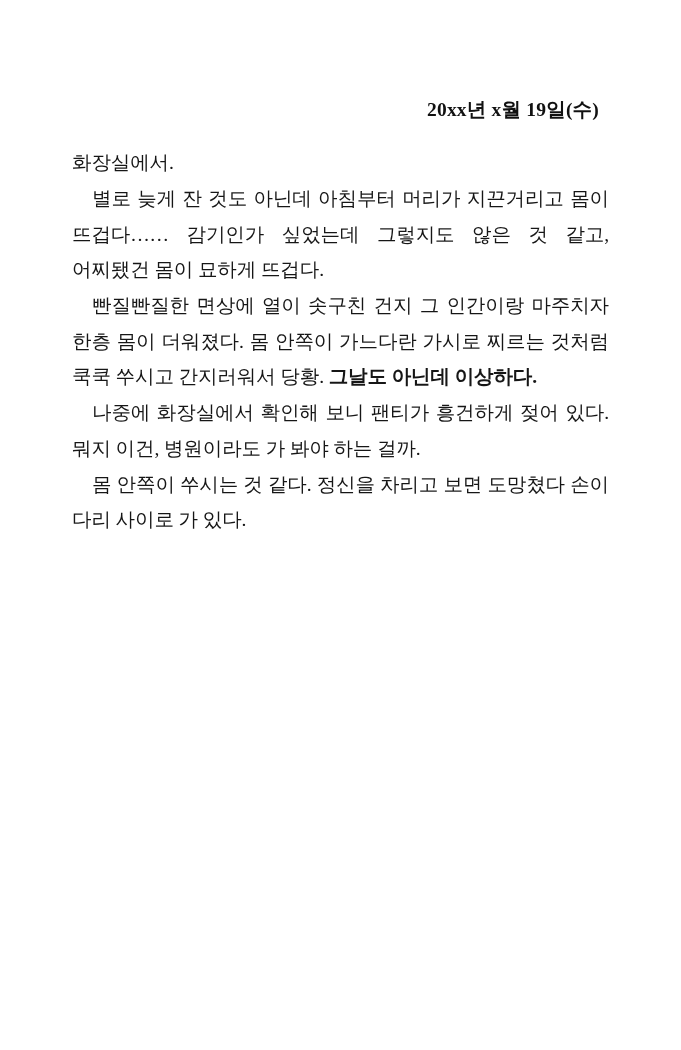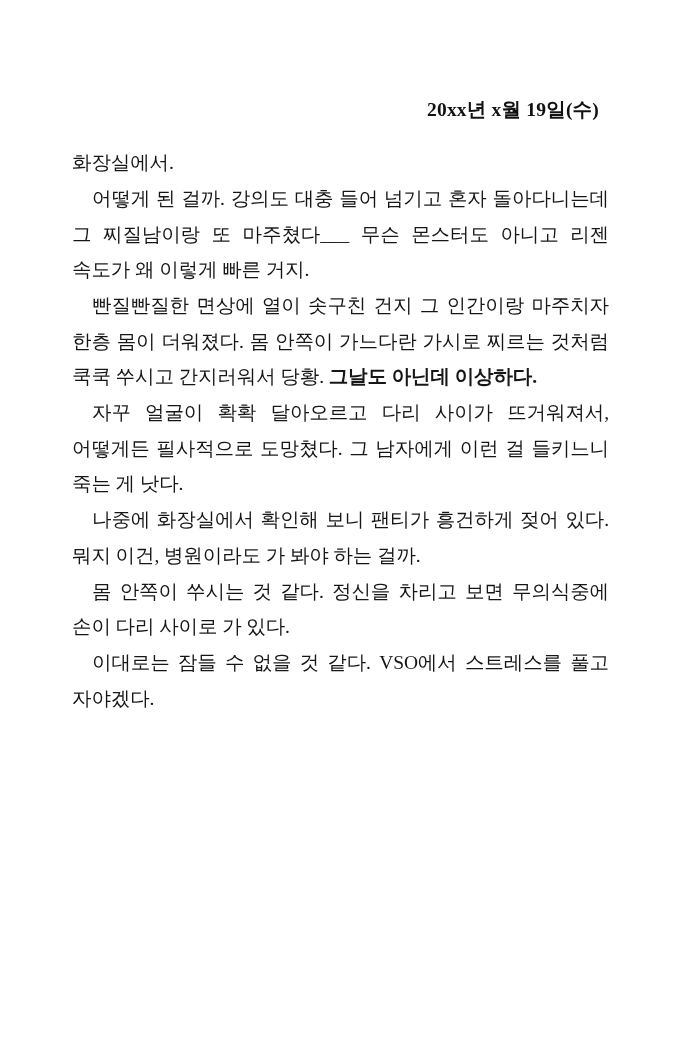--- a/index.html
+++ b/index.html
@@ -51,20 +51,18 @@
     font-weight: bold;
   }
 </style>
 </head>
 <body>
 
 <div class="page">
   <div class="date-line">20xx년 x월 19일(수)</div>
   <div class="body-text">
       <p class="para"><span>화장실에서.</span></p>
-      <p class="para indent"><span>어떻게 된 걸까. 강의도 대충 들어 넘기고 혼자 돌아다니는데 그 찌질남이랑 또 마주쳤다___ 무슨 몬스터도 아니고 리젠 속도가 왜 이렇게 빠른 거지.</span></p>
+      <p class="para indent"><span>별로 늦게 잔 것도 아닌데 아침부터 머리가 지끈거리고 몸이 뜨겁다…… 감기인가 싶었는데 그렇지도 않은 것 같고, 어찌됐건 몸이 묘하게 뜨겁다.</span></p>
       <p class="para indent"><span>빤질빤질한 면상에 열이 솟구친 건지 그 인간이랑 마주치자 한층 몸이 더워졌다. 몸 안쪽이 가느다란 가시로 찌르는 것처럼 쿡쿡 쑤시고 간지러워서 당황. </span><span class="seg-bold">그날도 아닌데 이상하다.</span></p>
-      <p class="para indent"><span>자꾸 얼굴이 확확 달아오르고 다리 사이가 뜨거워져서, 어떻게든 필사적으로 도망쳤다. 그 남자에게 이런 걸 들키느니 죽는 게 낫다.</span></p>
       <p class="para indent"><span>나중에 화장실에서 확인해 보니 팬티가 흥건하게 젖어 있다. 뭐지 이건, 병원이라도 가 봐야 하는 걸까.</span></p>
-      <p class="para indent"><span>몸 안쪽이 쑤시는 것 같다. 정신을 차리고 보면 무의식중에 손이 다리 사이로 가 있다.</span></p>
-      <p class="para indent"><span>이대로는 잠들 수 없을 것 같다. VSO에서 스트레스를 풀고 자야겠다.</span></p>
+      <p class="para indent"><span>몸 안쪽이 쑤시는 것 같다. 정신을 차리고 보면 도망쳤다 손이 다리 사이로 가 있다.</span></p>
     </div>
 </div>
 
 </body></html>

